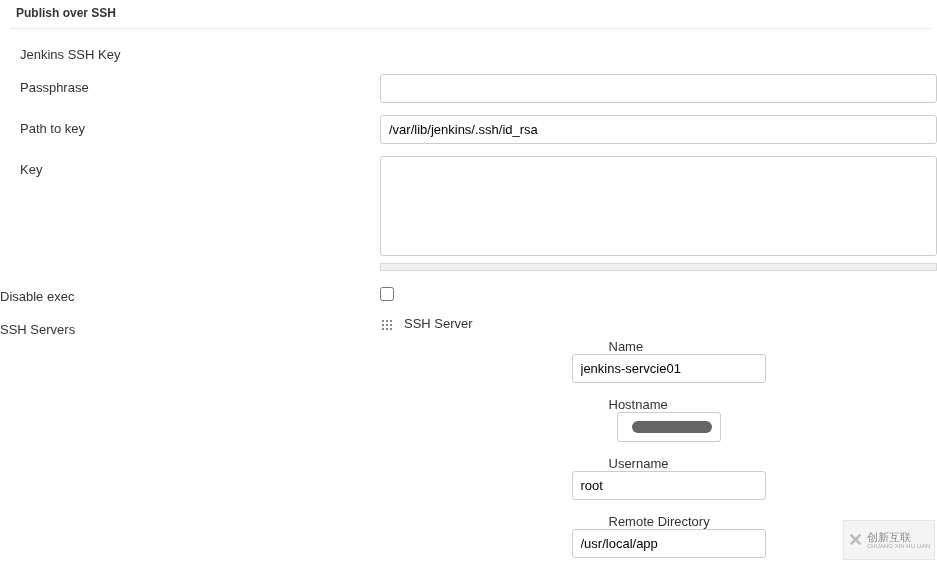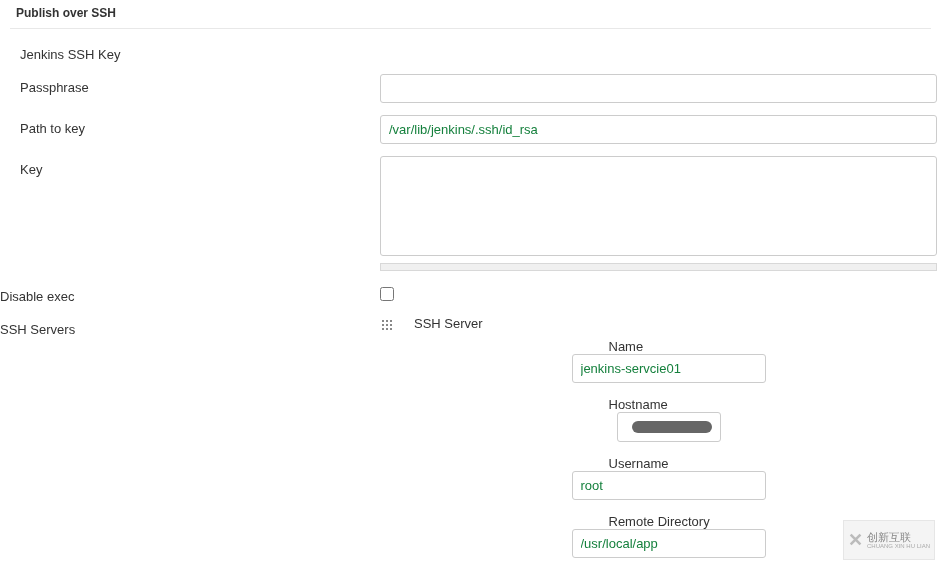--- a/index.html
+++ b/index.html
@@ -44,21 +44,21 @@
     }
     .form-control {
       flex: 1;
     }
     .text-input {
       width: 100%;
       border: 1px solid #ccc;
       border-radius: 3px;
       padding: 6px 8px;
       font-size: 13px;
-      color: #15803d;
+      color: #000000;
       background: #fff;
     }
     .textarea-input {
       width: 100%;
       border: 1px solid #ccc;
       border-radius: 3px;
       padding: 6px 8px;
       font-size: 13px;
       height: 100px;
       resize: none;
@@ -70,21 +70,21 @@
       margin-top: 4px;
     }
     .checkbox-input {
       width: 14px;
       height: 14px;
       margin-top: 4px;
     }
     .sub-header {
       display: flex;
       align-items: center;
-      gap: 22px;
+      gap: 12px;
       margin-bottom: 8px;
     }
     .drag-handle {
       width: 12px;
       height: 12px;
       display: inline-block;
       background-image: radial-gradient(circle, #888 1px, transparent 1px);
       background-size: 4px 4px;
       background-position: 1px 1px;
     }

